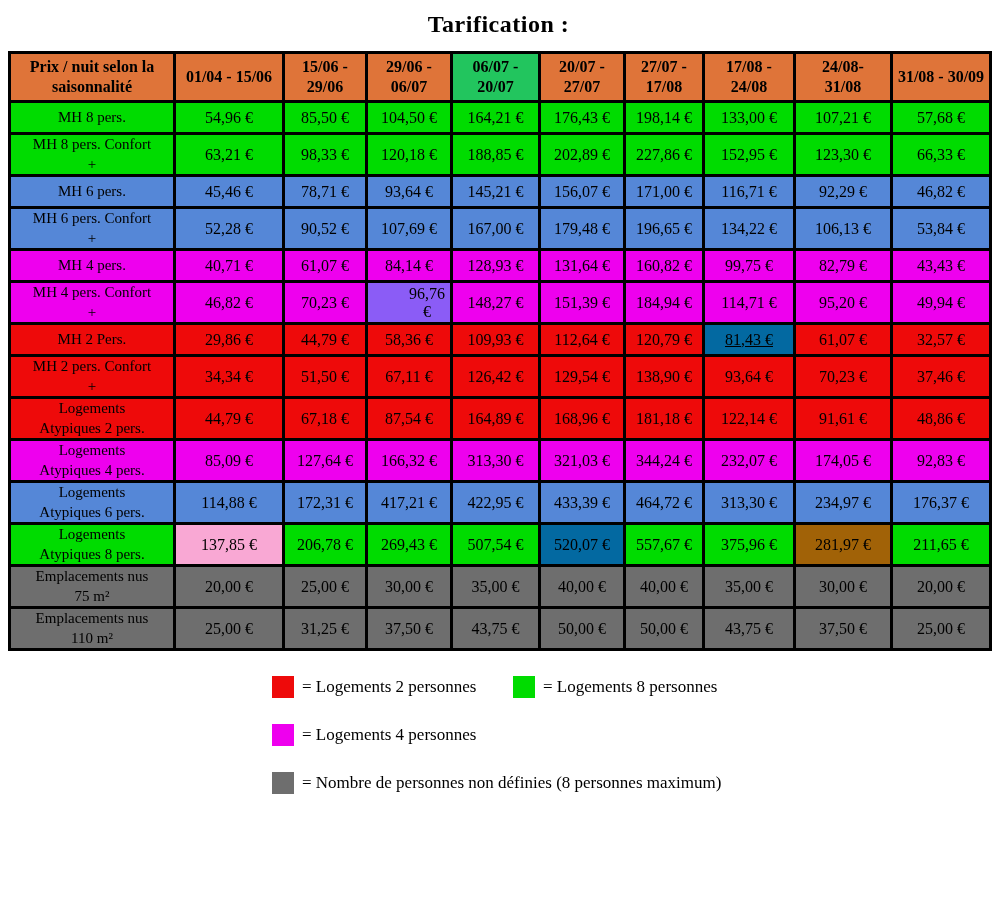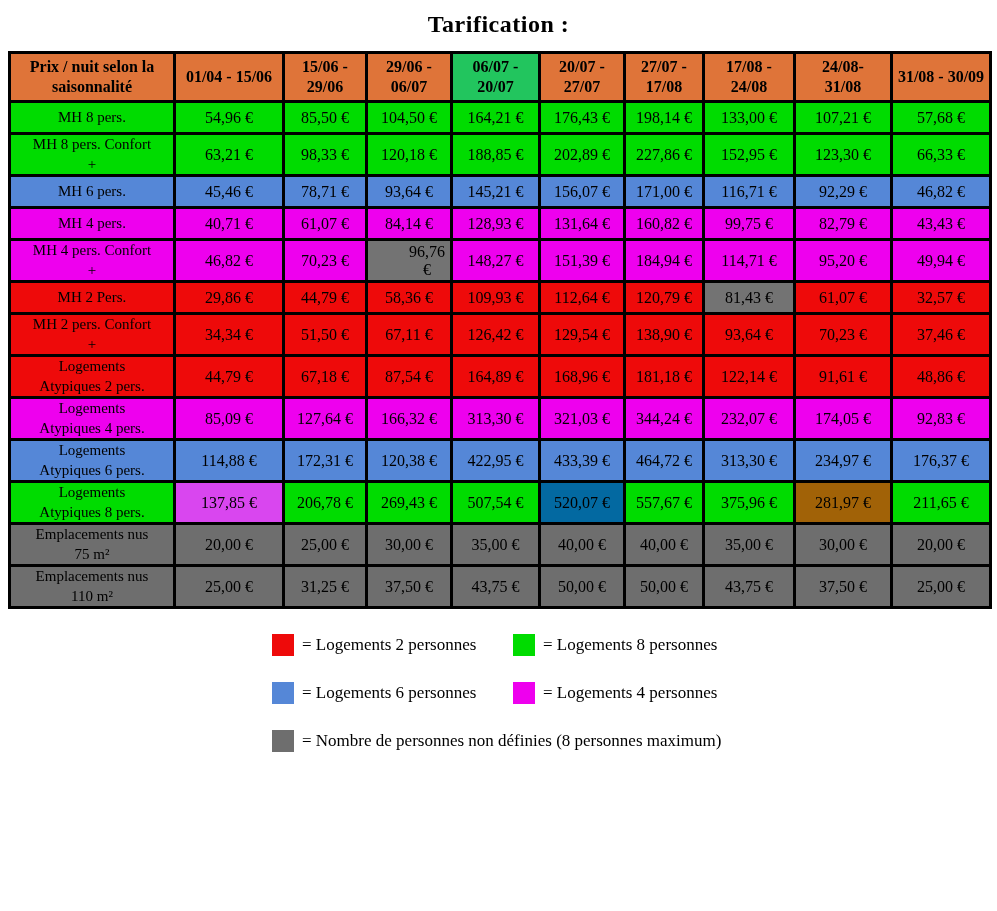--- a/index.html
+++ b/index.html
@@ -131,54 +131,67 @@
           <td style="background: rgb(85, 135, 215);">45,46 €</td>
           <td style="background: rgb(85, 135, 215);">78,71 €</td>
           <td style="background: rgb(85, 135, 215);">93,64 €</td>
           <td style="background: rgb(85, 135, 215);">145,21 €</td>
           <td style="background: rgb(85, 135, 215);">156,07 €</td>
           <td style="background: rgb(85, 135, 215);">171,00 €</td>
           <td style="background: rgb(85, 135, 215);">116,71 €</td>
           <td style="background: rgb(85, 135, 215);">92,29 €</td>
           <td style="background: rgb(85, 135, 215);">46,82 €</td>
         </tr>
+        <tr class="two-line">
+          <th style="background: rgb(85, 135, 215);">MH 6 pers. Confort
++</th>
+          <td style="background: rgb(85, 135, 215);">52,28 €</td>
+          <td style="background: rgb(85, 135, 215);">90,52 €</td>
+          <td style="background: rgb(85, 135, 215);">107,69 €</td>
+          <td style="background: rgb(85, 135, 215);">167,00 €</td>
+          <td style="background: rgb(85, 135, 215);">179,48 €</td>
+          <td style="background: rgb(85, 135, 215);">196,65 €</td>
+          <td style="background: rgb(85, 135, 215);">134,22 €</td>
+          <td style="background: rgb(85, 135, 215);">106,13 €</td>
+          <td style="background: rgb(85, 135, 215);">53,84 €</td>
+        </tr>
         <tr class="one-line">
           <th style="background: rgb(238, 0, 238);">MH 4 pers.</th>
           <td style="background: rgb(238, 0, 238);">40,71 €</td>
           <td style="background: rgb(238, 0, 238);">61,07 €</td>
           <td style="background: rgb(238, 0, 238);">84,14 €</td>
           <td style="background: rgb(238, 0, 238);">128,93 €</td>
           <td style="background: rgb(238, 0, 238);">131,64 €</td>
           <td style="background: rgb(238, 0, 238);">160,82 €</td>
           <td style="background: rgb(238, 0, 238);">99,75 €</td>
           <td style="background: rgb(238, 0, 238);">82,79 €</td>
           <td style="background: rgb(238, 0, 238);">43,43 €</td>
         </tr>
         <tr class="two-line">
           <th style="background: rgb(238, 0, 238);">MH 4 pers. Confort
 +</th>
           <td style="background: rgb(238, 0, 238);">46,82 €</td>
           <td style="background: rgb(238, 0, 238);">70,23 €</td>
-          <td style="background: #737373; padding-left: 38px;">96,76 €</td>
+          <td style="background: #8b5cf6; padding-left: 38px;">96,76 €</td>
           <td style="background: rgb(238, 0, 238);">148,27 €</td>
           <td style="background: rgb(238, 0, 238);">151,39 €</td>
           <td style="background: rgb(238, 0, 238);">184,94 €</td>
           <td style="background: rgb(238, 0, 238);">114,71 €</td>
           <td style="background: rgb(238, 0, 238);">95,20 €</td>
           <td style="background: rgb(238, 0, 238);">49,94 €</td>
         </tr>
         <tr class="one-line">
           <th style="background: rgb(238, 10, 10);">MH 2 Pers.</th>
           <td style="background: rgb(238, 10, 10);">29,86 €</td>
           <td style="background: rgb(238, 10, 10);">44,79 €</td>
           <td style="background: rgb(238, 10, 10);">58,36 €</td>
           <td style="background: rgb(238, 10, 10);">109,93 €</td>
           <td style="background: rgb(238, 10, 10);">112,64 €</td>
           <td style="background: rgb(238, 10, 10);">120,79 €</td>
-          <td style="background: #737373;">81,43 €</td>
+          <td style="background: #0369a1; text-decoration: underline;">81,43 €</td>
           <td style="background: rgb(238, 10, 10);">61,07 €</td>
           <td style="background: rgb(238, 10, 10);">32,57 €</td>
         </tr>
         <tr class="two-line">
           <th style="background: rgb(238, 10, 10);">MH 2 pers. Confort
 +</th>
           <td style="background: rgb(238, 10, 10);">34,34 €</td>
           <td style="background: rgb(238, 10, 10);">51,50 €</td>
           <td style="background: rgb(238, 10, 10);">67,11 €</td>
           <td style="background: rgb(238, 10, 10);">126,42 €</td>
@@ -212,32 +225,32 @@
           <td style="background: rgb(238, 0, 238);">344,24 €</td>
           <td style="background: rgb(238, 0, 238);">232,07 €</td>
           <td style="background: rgb(238, 0, 238);">174,05 €</td>
           <td style="background: rgb(238, 0, 238);">92,83 €</td>
         </tr>
         <tr class="two-line">
           <th style="background: rgb(85, 135, 215);">Logements
 Atypiques 6 pers.</th>
           <td style="background: rgb(85, 135, 215);">114,88 €</td>
           <td style="background: rgb(85, 135, 215);">172,31 €</td>
-          <td style="background: rgb(85, 135, 215);">120,38 €</td>
+          <td style="background: rgb(85, 135, 215);">417,21 €</td>
           <td style="background: rgb(85, 135, 215);">422,95 €</td>
           <td style="background: rgb(85, 135, 215);">433,39 €</td>
           <td style="background: rgb(85, 135, 215);">464,72 €</td>
           <td style="background: rgb(85, 135, 215);">313,30 €</td>
           <td style="background: rgb(85, 135, 215);">234,97 €</td>
           <td style="background: rgb(85, 135, 215);">176,37 €</td>
         </tr>
         <tr class="two-line">
           <th style="background: rgb(0, 220, 0);">Logements
 Atypiques 8 pers.</th>
-          <td style="background: #d946ef;">137,85 €</td>
+          <td style="background: #f9a8d4;">137,85 €</td>
           <td style="background: rgb(0, 220, 0);">206,78 €</td>
           <td style="background: rgb(0, 220, 0);">269,43 €</td>
           <td style="background: rgb(0, 220, 0);">507,54 €</td>
           <td style="background: #0369a1;">520,07 €</td>
           <td style="background: rgb(0, 220, 0);">557,67 €</td>
           <td style="background: rgb(0, 220, 0);">375,96 €</td>
           <td style="background: #a16207;">281,97 €</td>
           <td style="background: rgb(0, 220, 0);">211,65 €</td>
         </tr>
         <tr class="two-line">
@@ -275,24 +288,20 @@
           <span class="swatch" style="background: rgb(238, 10, 10);"></span>
           <span class="legend-label">= Logements 2 personnes</span>
         </div>
         <div class="legend-item">
           <span class="swatch" style="background: rgb(0, 220, 0);"></span>
           <span class="legend-label">= Logements 8 personnes</span>
         </div>
       </div>
       <div class="legend-row">
         <div class="legend-item">
-          <span class="swatch" style="background: rgb(85, 135, 215);"></span>
-          <span class="legend-label">= Logements 6 personnes</span>
-        </div>
-        <div class="legend-item">
           <span class="swatch" style="background: rgb(238, 0, 238);"></span>
           <span class="legend-label">= Logements 4 personnes</span>
         </div>
       </div>
       <div class="legend-row">
         <div class="legend-item">
           <span class="swatch" style="background: rgb(110, 110, 110);"></span>
           <span class="legend-label">= Nombre de personnes non définies (8 personnes maximum)</span>
         </div>
       </div>

